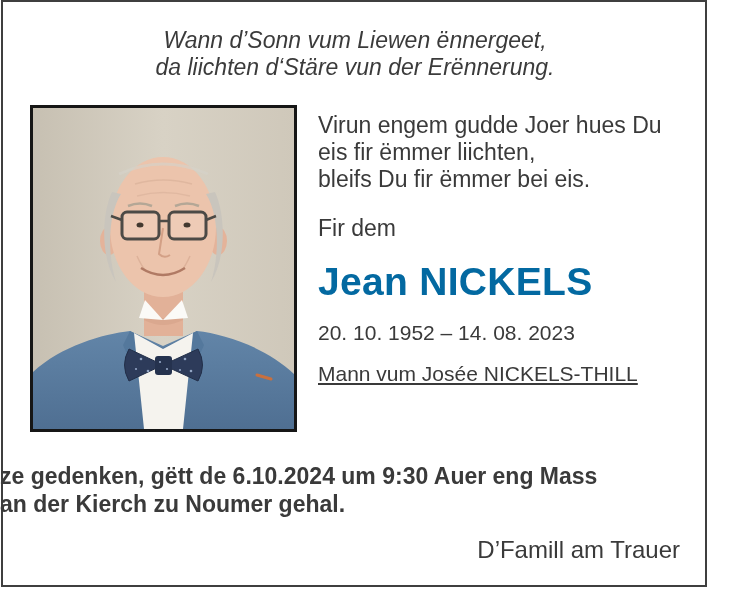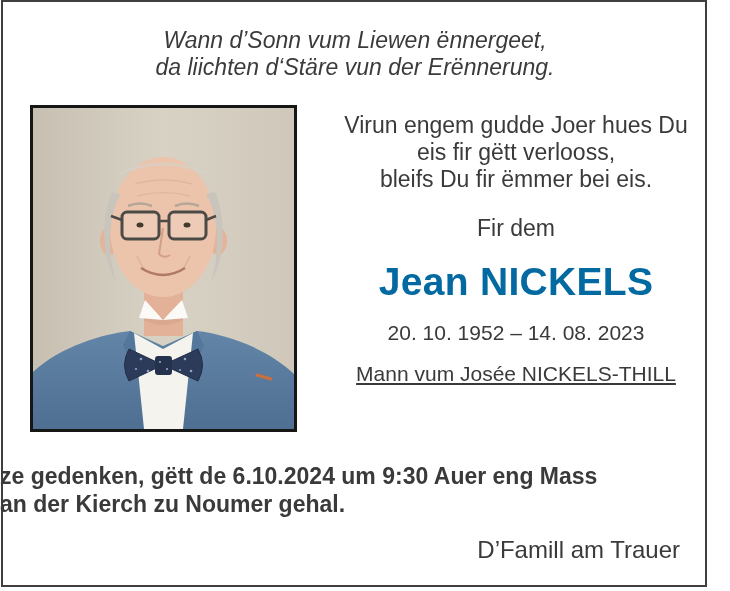--- a/index.html
+++ b/index.html
@@ -34,21 +34,21 @@
     left: 30px; top: 105px;
     width: 267px; height: 327px;
     border: 3px solid #161616;
     background: #d3ccbf;
   }
   .photo-frame svg { display: block; width: 100%; height: 100%; }
   .right-col {
     position: absolute;
     left: 318px; top: 112px;
     width: 396px;
-    text-align: center;
+    text-align: left;
     font-size: 23px;
     line-height: 27px;
     color: #3a3a3a;
   }
   .intro { margin-top: 22px; }
   .name {
     margin-top: 16px;
     font-size: 39px;
     line-height: 47px;
     font-weight: 700;
@@ -152,21 +152,21 @@
         <circle cx="127" cy="254" r="1.1"></circle>
           <circle cx="134" cy="261" r="1.1"></circle>
       </g>
 
       <path d="M224,267 L238,271" stroke="#c9703e" stroke-width="3" stroke-linecap="round"></path>
     </svg>
   </div>
 
   <div class="right-col">
     <div>Virun engem gudde Joer hues Du</div>
-    <div>eis fir gëtt verlooss,</div>
+    <div>eis fir ëmmer liichten,</div>
     <div>bleifs Du fir ëmmer bei eis.</div>
     <div class="intro">Fir dem</div>
     <div class="name">Jean NICKELS</div>
     <div class="dates">20. 10. 1952 – 14. 08. 2023</div>
     <div class="relation">Mann vum Josée NICKELS-THILL</div>
   </div>
 
   <div class="announcement">
     <div>ze gedenken, gëtt de 6.10.2024 um 9:30 Auer eng Mass</div>
     <div>an der Kierch zu Noumer gehal.</div>

